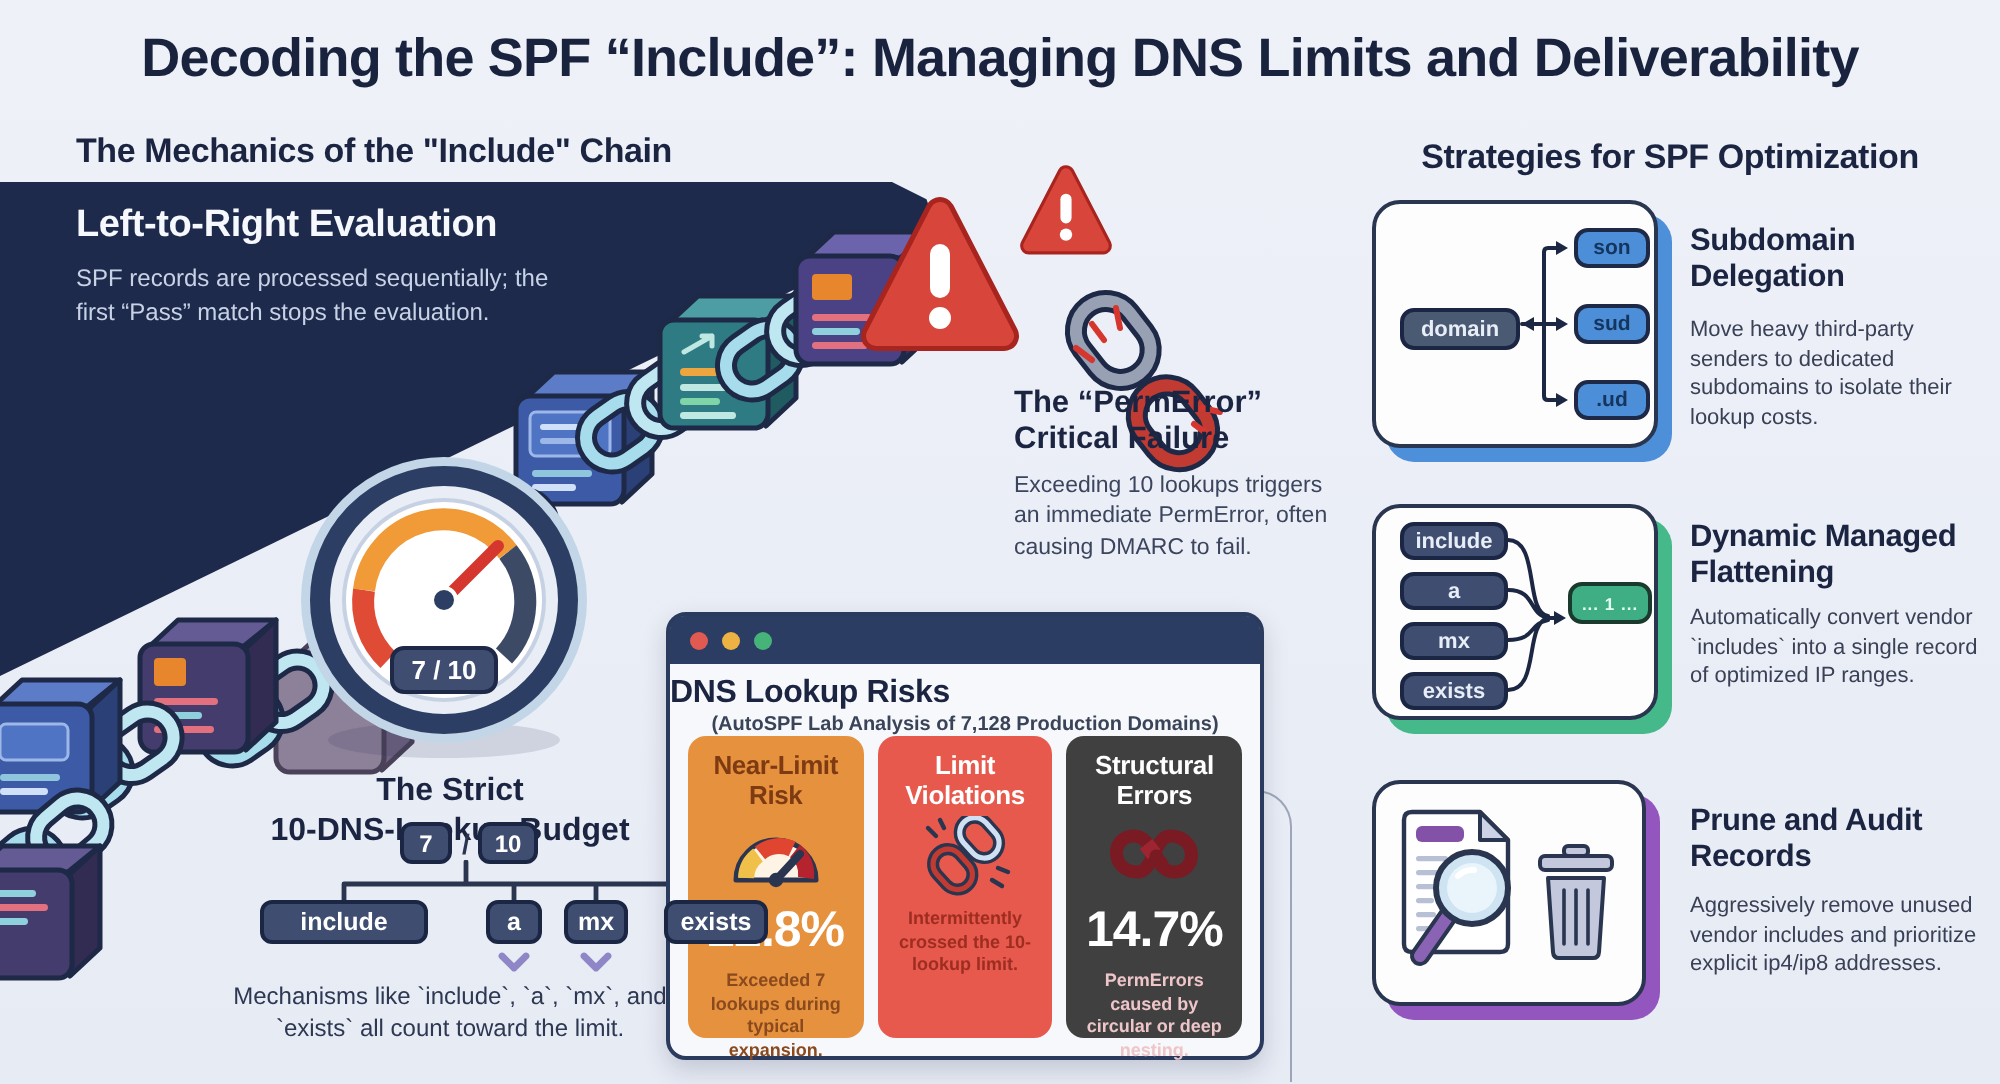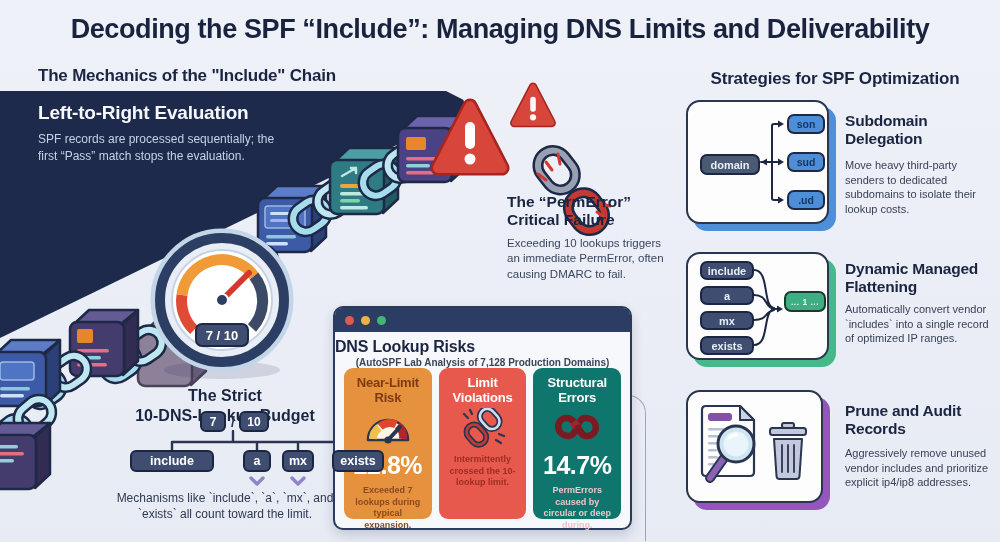--- a/index.html
+++ b/index.html
@@ -276,31 +276,31 @@
             <g stroke="#2a3550" stroke-width="2.2" stroke-linecap="round">
               <path d="M8,10 L4,6"></path>
                 <path d="M12,6 L10,2"></path>
                 <path d="M36,32 L41,35"></path>
                 <path d="M39,26 L44,28"></path>
             </g>
           </svg>
         </div>
         <div class="risk-desc">Intermittently crossed the 10-lookup limit.</div>
       </div>
-      <div class="risk-card rc2" style="background: #0f766e;">
+      <div class="risk-card rc2" style="background: #404040;">
         <div class="risk-label">Structural Errors</div>
         <div class="risk-icon">
           <svg width="52" height="36" viewBox="0 0 52 36" fill="none">
             <path d="M18,26 C4,26 4,8 16,8 C26,8 26,26 36,26 C48,26 48,8 34,8 C26,8 26,26 18,26 Z" stroke="#7a1b24" stroke-width="6.5" stroke-linecap="round"></path>
             <path d="M22,12 L26,17" stroke="#9c2531" stroke-width="8"></path>
             <path d="M30,22 L27,18" stroke="#7a1b24" stroke-width="6.5" stroke-linecap="round"></path>
           </svg>
         </div>
         <div class="risk-value">14.7%</div>
-        <div class="risk-desc">PermErrors caused by circular or deep during.</div>
+        <div class="risk-desc">PermErrors caused by circular or deep nesting.</div>
       </div>
     </div>
   </div>
 
   <div class="abs strategy-card" style="left: 686px; top: 100px; width: 143px; height: 124px; --accent: #4e8fd9;">
     <div class="pill-navy" style="left:12px;top:52px;width:60px;height:21px;font-size:11px;background:#4a5a72;">domain</div>
     <svg class="abs" style="left:72px;top:14px;width:26px;height:96px;" viewBox="0 0 26 96" fill="none">
       <path d="M1,46 H12 M12,46 V10 Q12,8 14,8 H18 M12,46 V82 Q12,84 14,84 H18 M12,46 H18" stroke="#1c2743" stroke-width="2" stroke-linecap="round"></path>
       <path d="M18,4.5 L24,8 L18,11.5 Z" fill="#1c2743"></path>
       <path d="M18,42.5 L24,46 L18,49.5 Z" fill="#1c2743"></path>

